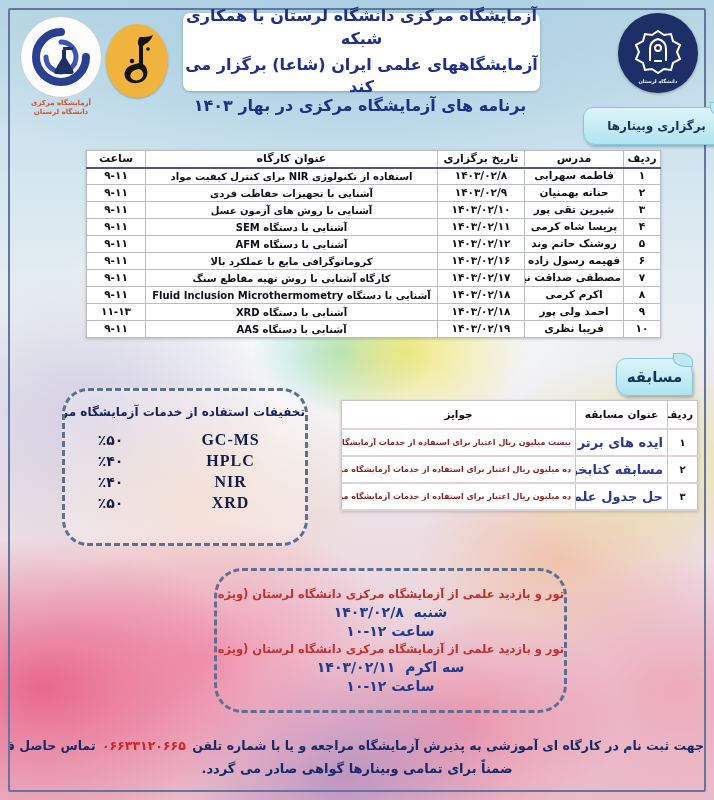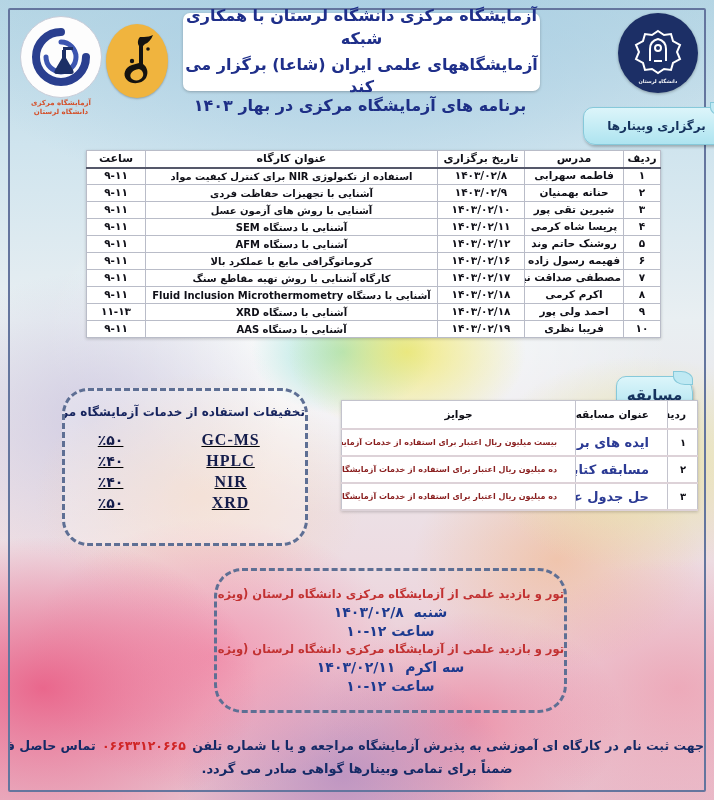--- a/index.html
+++ b/index.html
@@ -47,52 +47,52 @@
 
   
   .ribbon{ position:absolute; background:linear-gradient(#dcf5fa,#aee4f0);
     border:1px solid #86c9da; border-radius:10px 16px 4px 12px;
     box-shadow:1px 2px 3px rgba(0,0,0,.25);
     display:flex; align-items:center; justify-content:center;
     color:#16335e; font-weight:bold; direction:rtl;}
   .ribbon::after{ content:''; position:absolute; right:-1px; top:-6px; width:18px; height:12px;
     background:#bfe9f3; border:1px solid #86c9da; border-radius:0 60% 0 60%;}
   .ribbon-webinars{ left:551px; top:107px; width:147px; height:38px; font-size:12px;margin-left:32px;}
-  .ribbon-competition{ left:616px; top:376px; width:77px; height:38px; font-size:15px;}
+  .ribbon-competition{ left:616px; top:358px; width:77px; height:38px; font-size:15px;}
 
   
   table{ border-collapse:collapse; background:#fff; }
   .webinar-table{ position:absolute; left:86px; top:150px; width:574px; table-layout:fixed;
     direction:rtl; font-size:10.5px; font-weight:bold; color:#101018; text-align:center;
     box-shadow:0 1px 3px rgba(0,0,0,.2);}
   .webinar-table th, .webinar-table td{ border:1px solid #b9bcc8; padding:0 2px; height:17px;
     white-space:nowrap; overflow:hidden; line-height:1.1;}
   .webinar-table th{ font-size:11px; border-bottom:2px solid #55586a;}
   .webinar-table .c-title{ font-size:10px;}
   .num{ direction:ltr; unicode-bidi:isolate;}
 
   
   .comp-table{ position:absolute; left:341px; top:400px; width:356px; table-layout:fixed;
     direction:rtl; font-weight:bold; text-align:center; color:#101018;
     box-shadow:0 1px 3px rgba(0,0,0,.2);}
   .comp-table th, .comp-table td{ border:1px solid #c3c3cd; border-bottom:2px solid #ddd2d8;
-    padding:0 18px; white-space:nowrap; overflow:hidden;}
+    padding:0 4px; white-space:nowrap; overflow:hidden;}
   .comp-table th{ height:28px; font-size:10.5px;}
   .comp-table td{ height:27px;}
   .comp-no{ font-size:10px;}
   .comp-title{ color:#2b3a94; font-size:13px;}
   .comp-prize{ color:#8a1f1f; font-size:8px;}
 
   
   .discount-box{ position:absolute; left:62px; top:388px; width:246px; height:158px;
     border:3px dashed #5e6f94; border-radius:26px; background:rgba(255,255,255,0.30);
     padding-top:12px;}
   .discount-title{ direction:rtl; text-align:center; color:#16245e; font-weight:bold;
     font-size:12px; line-height:1.5; white-space:nowrap; overflow:hidden;}
-  .discount-rows{ margin-top:8px;text-decoration:underline;}
+  .discount-rows{ margin-top:8px;}
   .d-row{ display:flex; align-items:center; height:21px;}
   .d-pct{ width:38%; text-align:center; direction:ltr; unicode-bidi:isolate;
     color:#141c4a; font-weight:bold; font-size:14px;}
   .d-svc{ width:62%; text-align:center; color:#141c4a; font-weight:bold; font-size:16px;
     font-family:"Liberation Serif","DejaVu Serif",serif; letter-spacing:1px;}
 
   
   .tour-box{ position:absolute; left:214px; top:568px; width:353px; height:145px;
     border:3px dashed #5e6f94; border-radius:28px;
     display:flex; flex-direction:column; justify-content:center; gap:3px;

